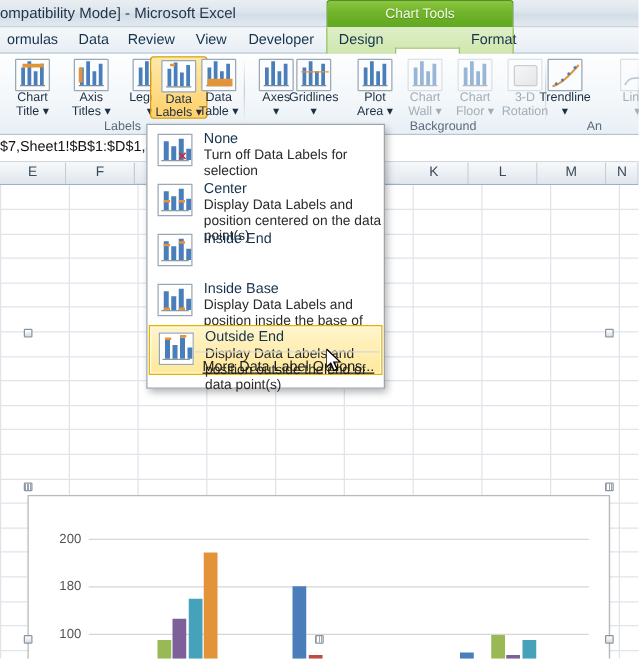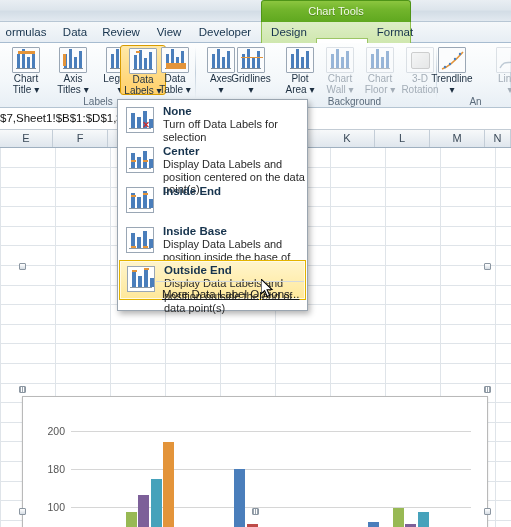--- a/index.html
+++ b/index.html
@@ -165,21 +165,21 @@
     border:1px solid #e3b300;
     box-shadow:inset 0 0 0 1px #fffbe6;
     left:1px; width:187px;
   }
   .micon{
     position:absolute; left:7px; top:5px; width:28px; height:26px;
     border:1px solid #9aa7b5; background:#fbfcfd; overflow:hidden;
   }
   .mtitle{
     position:absolute; left:44px; top:3px; font-size:11.5px;
-    font-weight:bold; color:#16334d;
+    font-weight:normal; color:#16334d;
   }
   .mdesc{
     position:absolute; left:44px; top:16px; width:142px;
     font-size:11px; color:#2a2a2a; line-height:12.5px;
   }
   #menu-sep{
     position:absolute; left:38px; top:181px; width:148px; height:1px;
     background:#d4d9de;
   }
   #more-options{
@@ -187,20 +187,21 @@
     color:#1a1a1a; text-decoration:underline; cursor:default;
   }
 
   
   #cursor{ position:absolute; left:261px; top:279px; z-index:60; }
 </style>
 </head>
 <body>
 
 <div id="titlebar">
+  <div id="title-text">ompatibility Mode]  -  Microsoft Excel</div>
   <div id="ctx-header">
     <div id="ctx-header-text">Chart Tools</div>
   </div>
 </div>
 
 <div id="tabstrip">
   <div id="ctx-band"></div>
   <div id="tabs-host">
       <div class="tab" style="left: 0px; width: 52px;">ormulas</div>
       <div class="tab" style="left: 55px; width: 40px;">Data</div>

